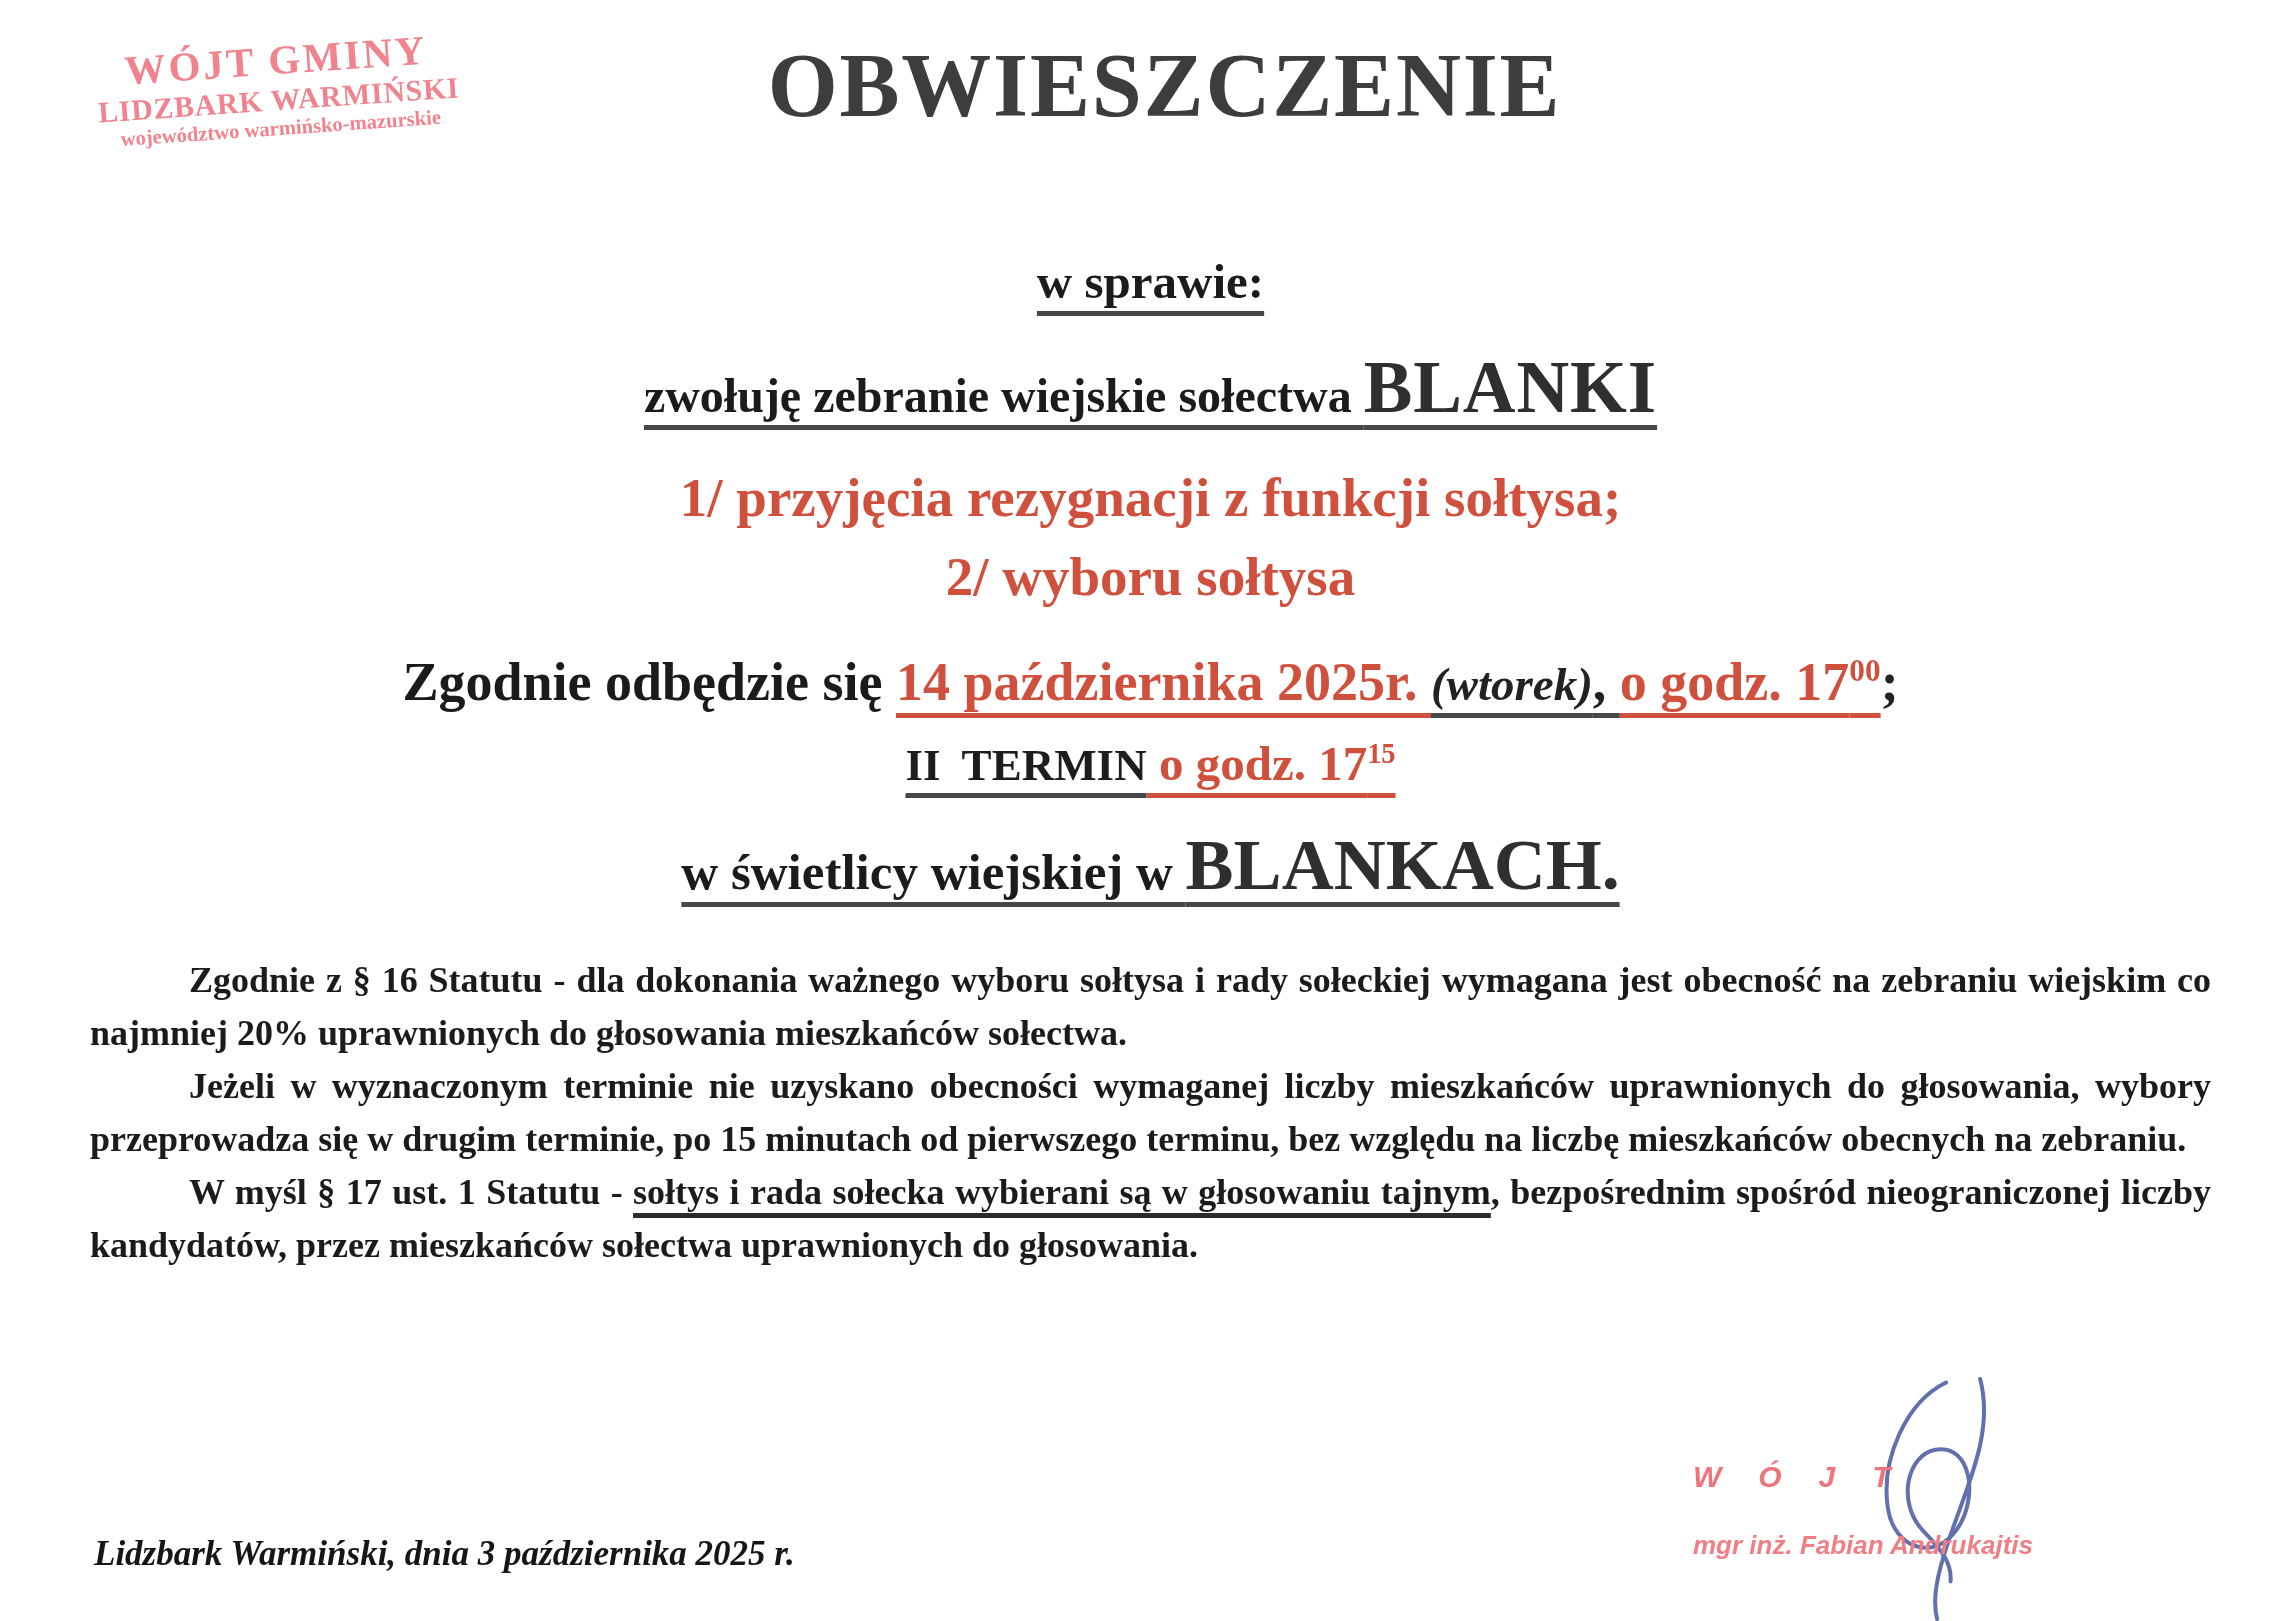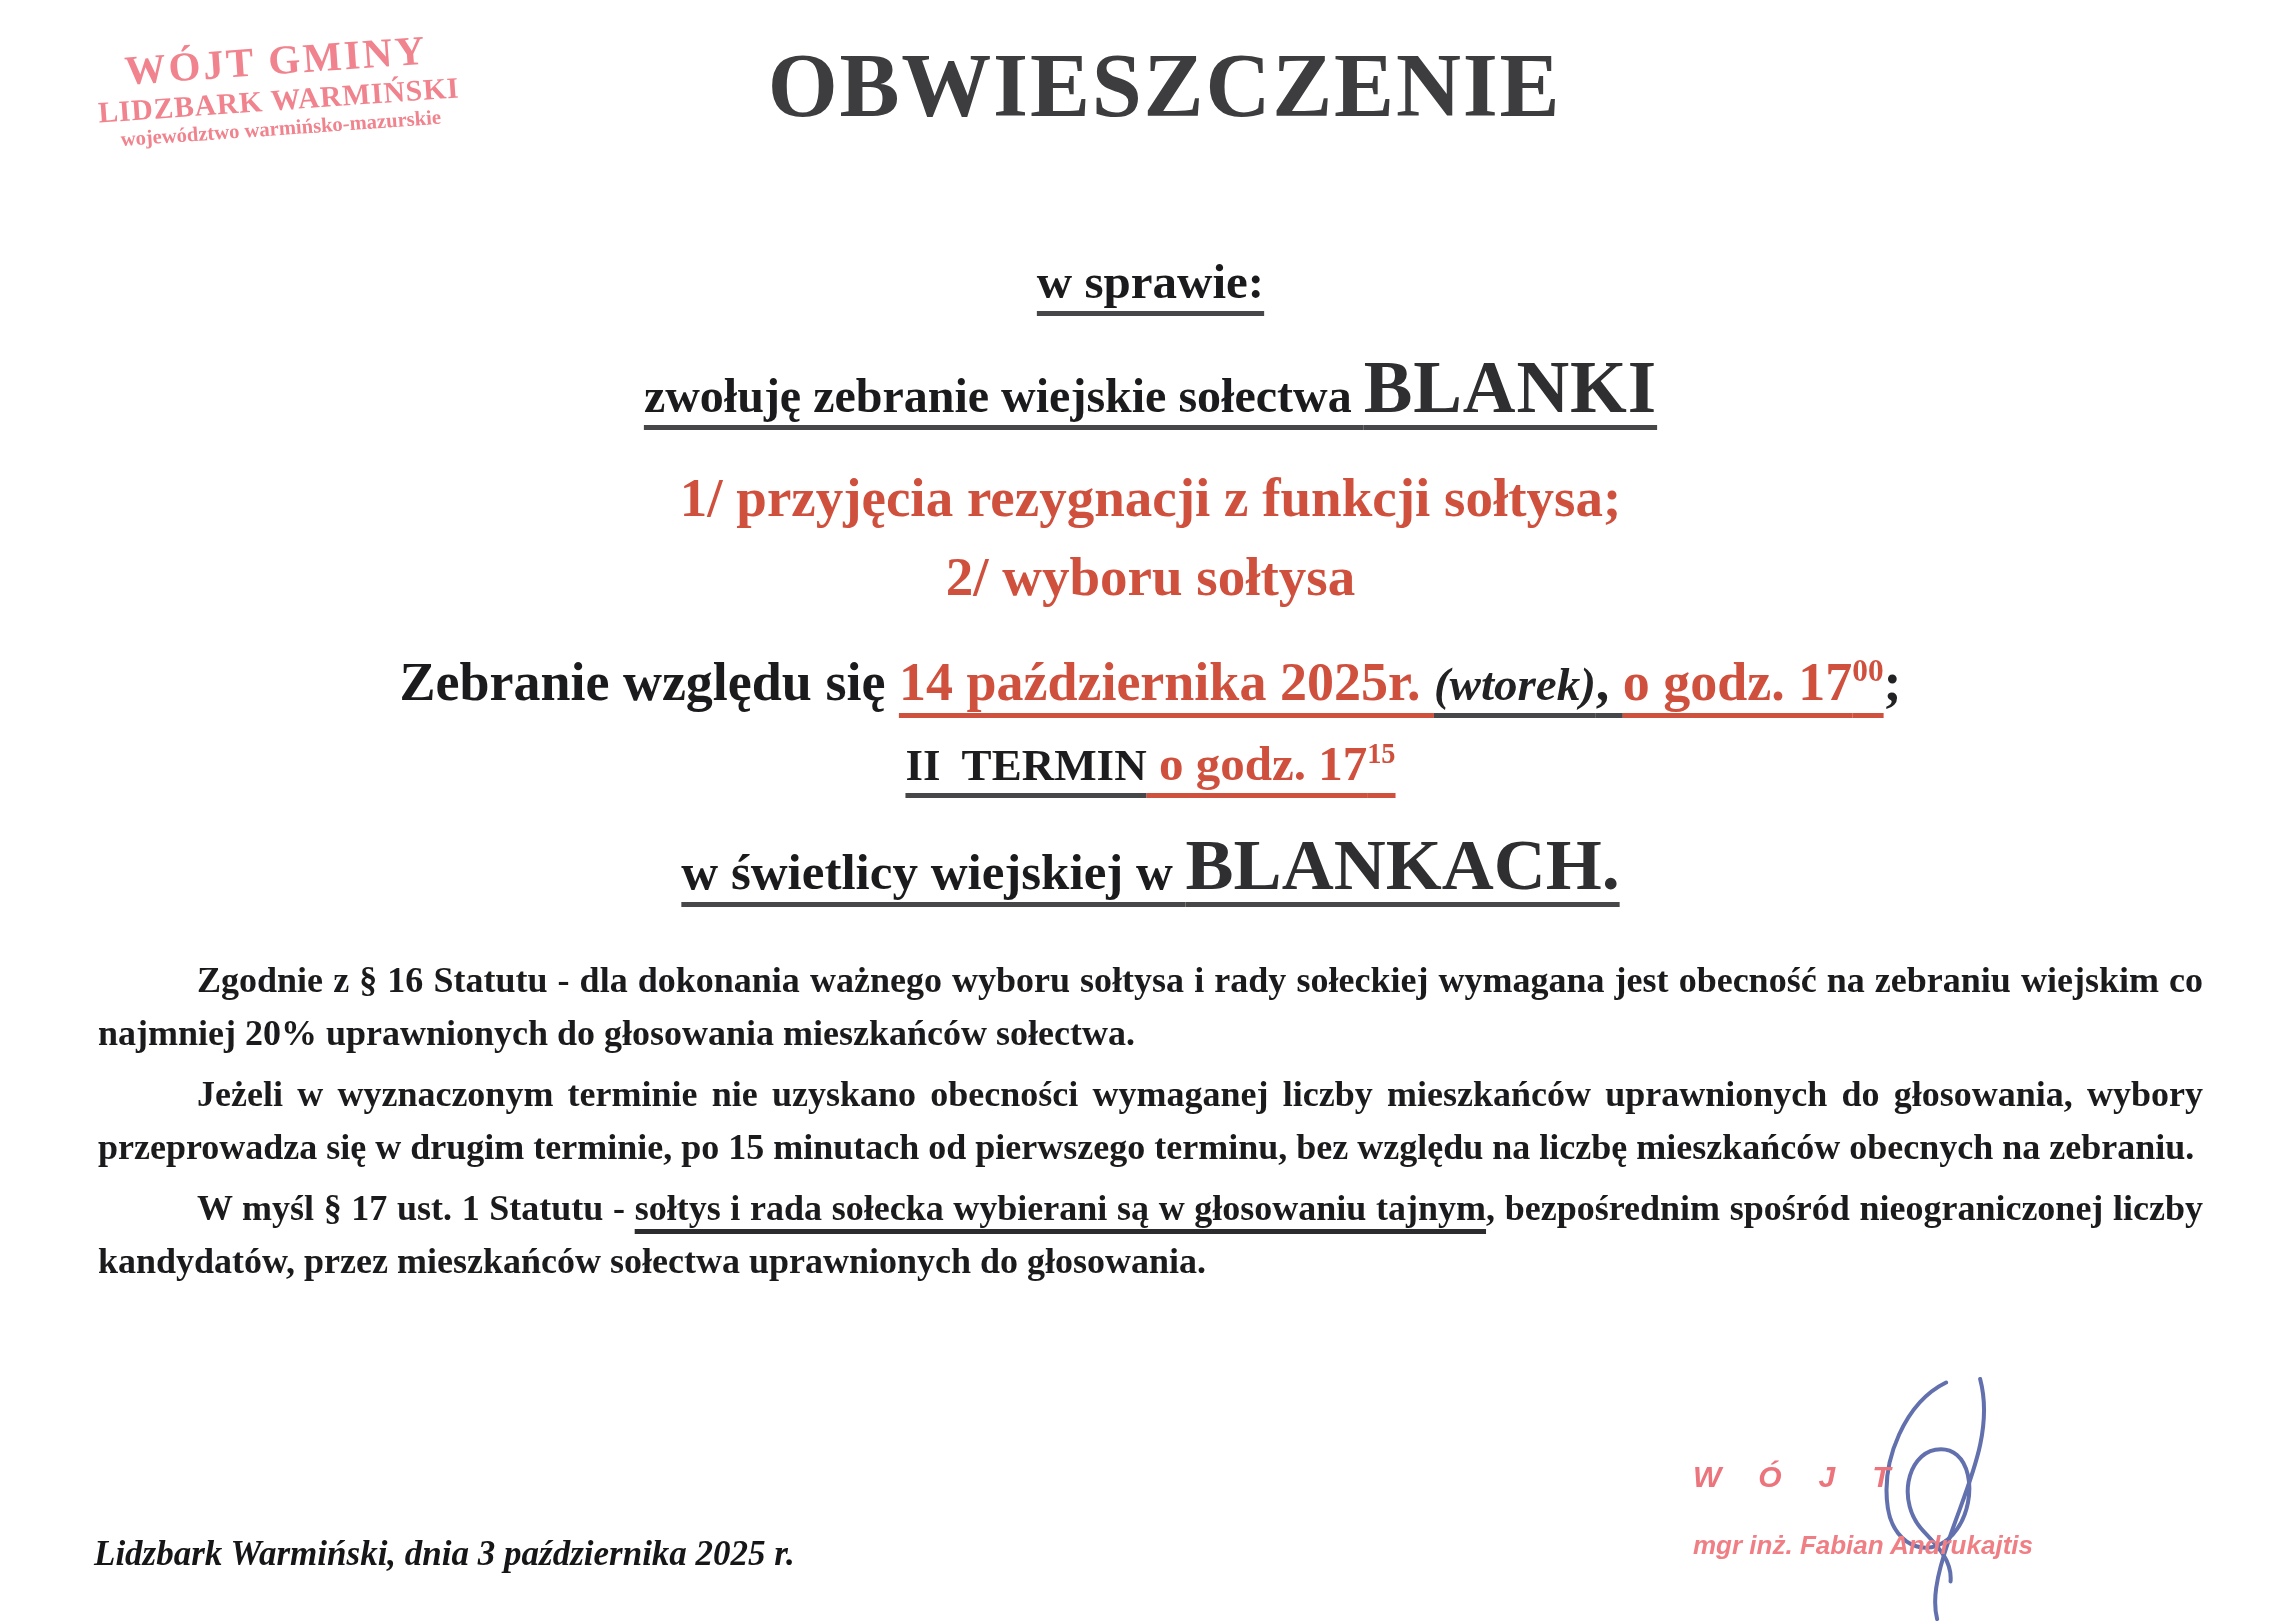--- a/index.html
+++ b/index.html
@@ -103,21 +103,21 @@
   .location { margin-top: 32px; font-size: 51px; font-weight: bold; }
   .location-name { font-size: 72px; color: #2f2f31; }
 
   .body-paras {
     margin-top: 47px;
     font-size: 36px;
     font-weight: bold;
     line-height: 53px;
     text-align: justify;
   }
-  .body-paras p { margin: 8px; text-indent: 99px; }
+  .body-paras p { margin: 0; text-indent: 99px; }
   .p3-underline {
     text-decoration: underline;
     text-decoration-thickness: 4.5px;
     text-underline-offset: 9px;
     text-decoration-color: #2c2c2e;
   }
 
   
   .signature {
     position: absolute;
@@ -179,21 +179,21 @@
   </div>
 
   <div class="center-line convene">
     <span class="u-dark"><span>zwołuję zebranie wiejskie sołectwa </span><span class="convene-name">BLANKI</span></span>
   </div>
 
   <div class="center-line agenda-item agenda-item-1">1/ przyjęcia rezygnacji z funkcji sołtysa;</div>
   <div class="center-line agenda-item agenda-item-2">2/ wyboru sołtysa</div>
 
   <div class="center-line meeting">
-    <span>Zebranie względu się </span><span class="red-part u-red">14 października 2025r. </span><span class="dark-part u-dark"><span class="weekday">(wtorek)</span><span>, </span></span><span class="red-part u-red"><span>o godz. 17</span><sup>00</sup></span><span class="dark-part">;</span>
+    <span>Zgodnie odbędzie się </span><span class="red-part u-red">14 października 2025r. </span><span class="dark-part u-dark"><span class="weekday">(wtorek)</span><span>, </span></span><span class="red-part u-red"><span>o godz. 17</span><sup>00</sup></span><span class="dark-part">;</span>
   </div>
 
   <div class="center-line second-term">
     <span class="term-label u-dark">II TERMIN</span><span class="term-time u-red"><span> o godz. 17</span><sup>15</sup></span>
   </div>
 
   <div class="center-line location">
     <span class="u-dark"><span>w świetlicy wiejskiej w </span><span class="location-name">BLANKACH.</span></span>
   </div>
 

